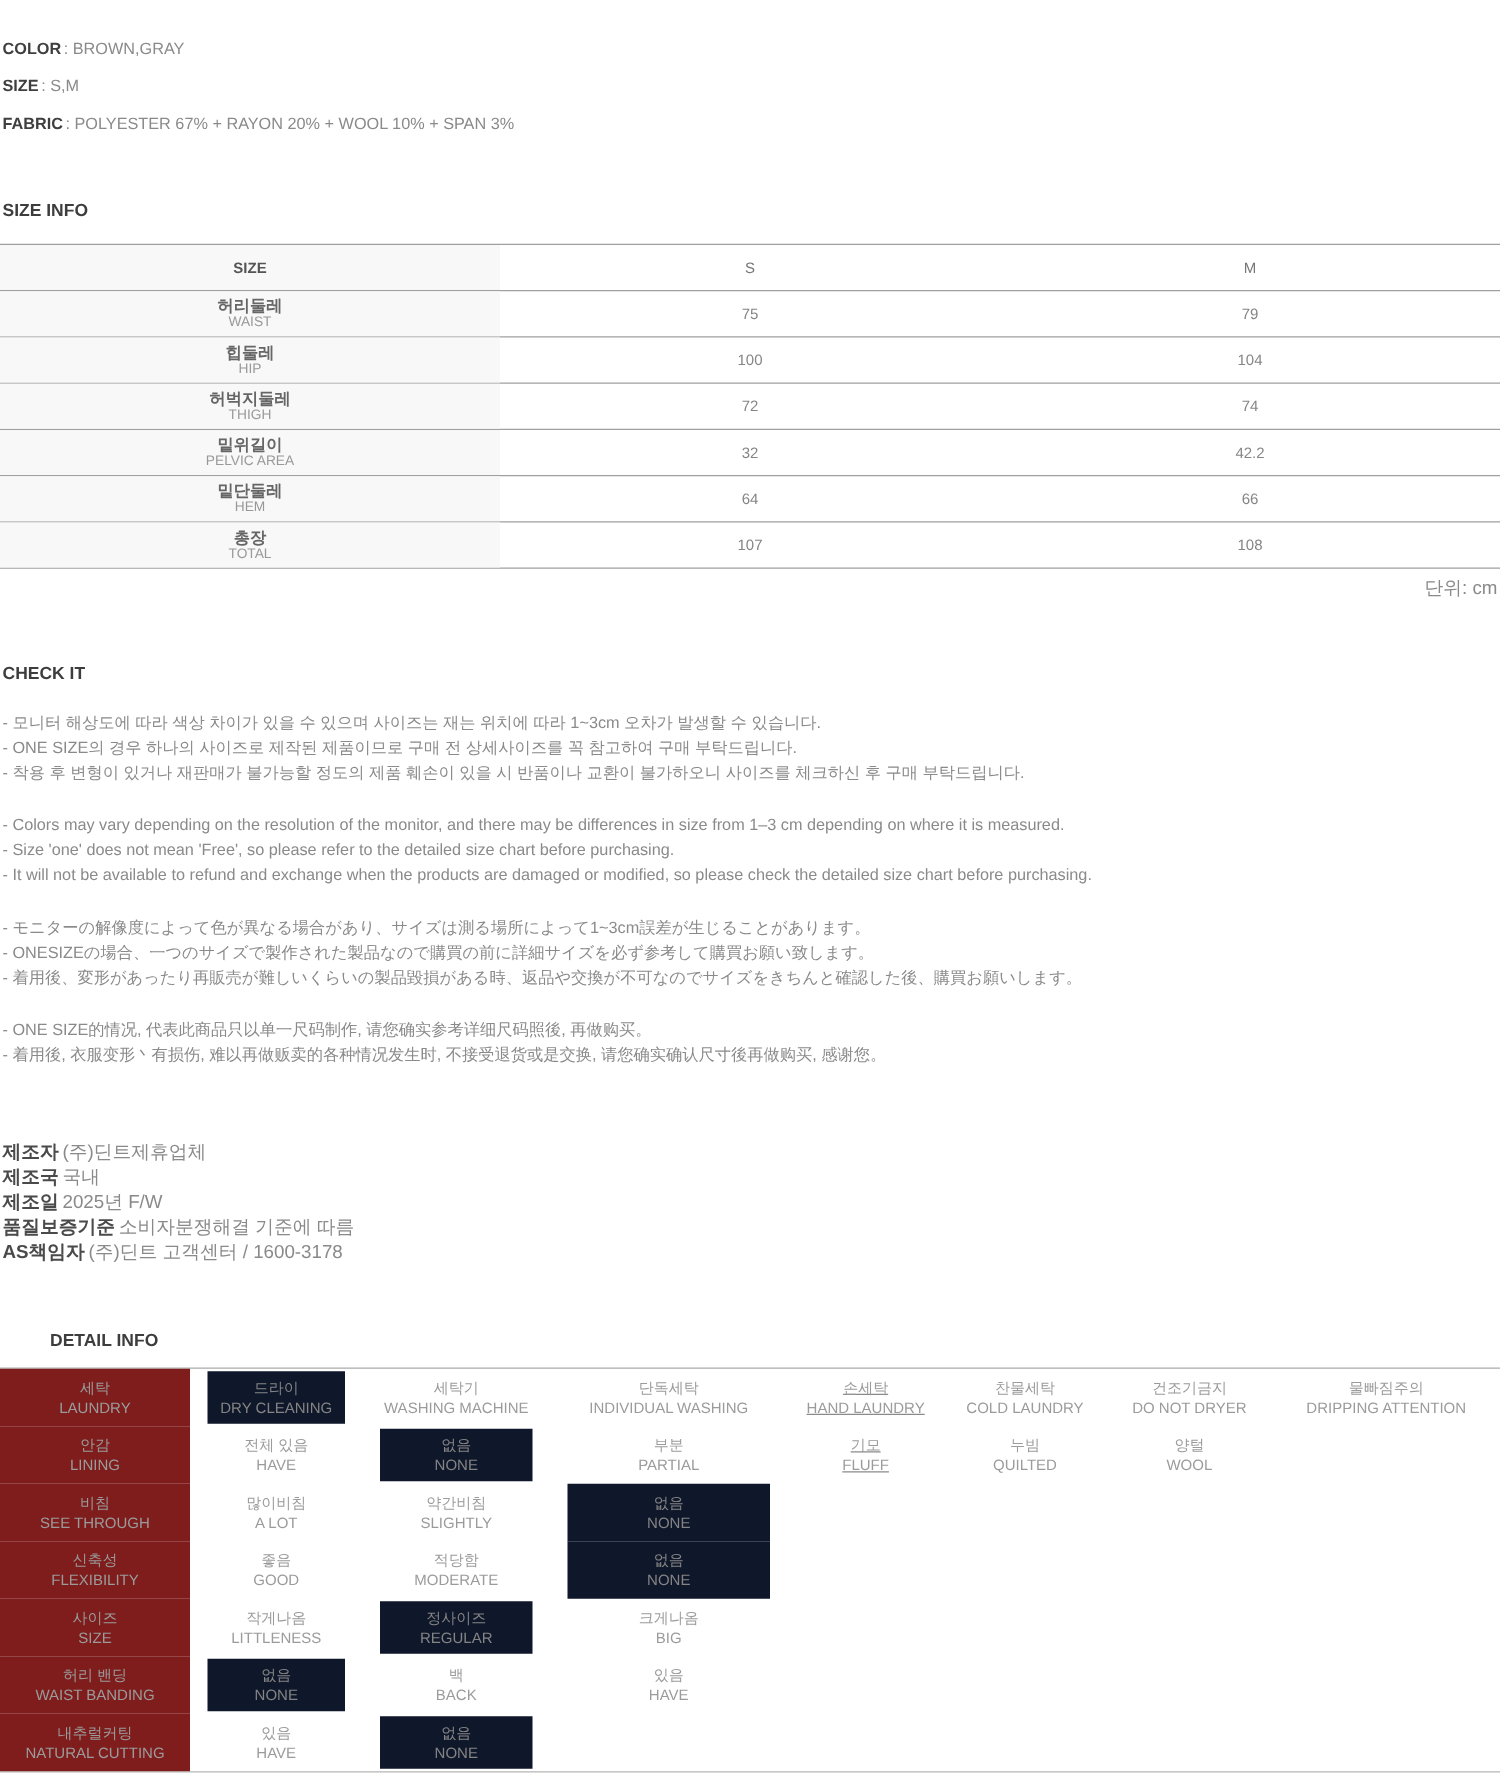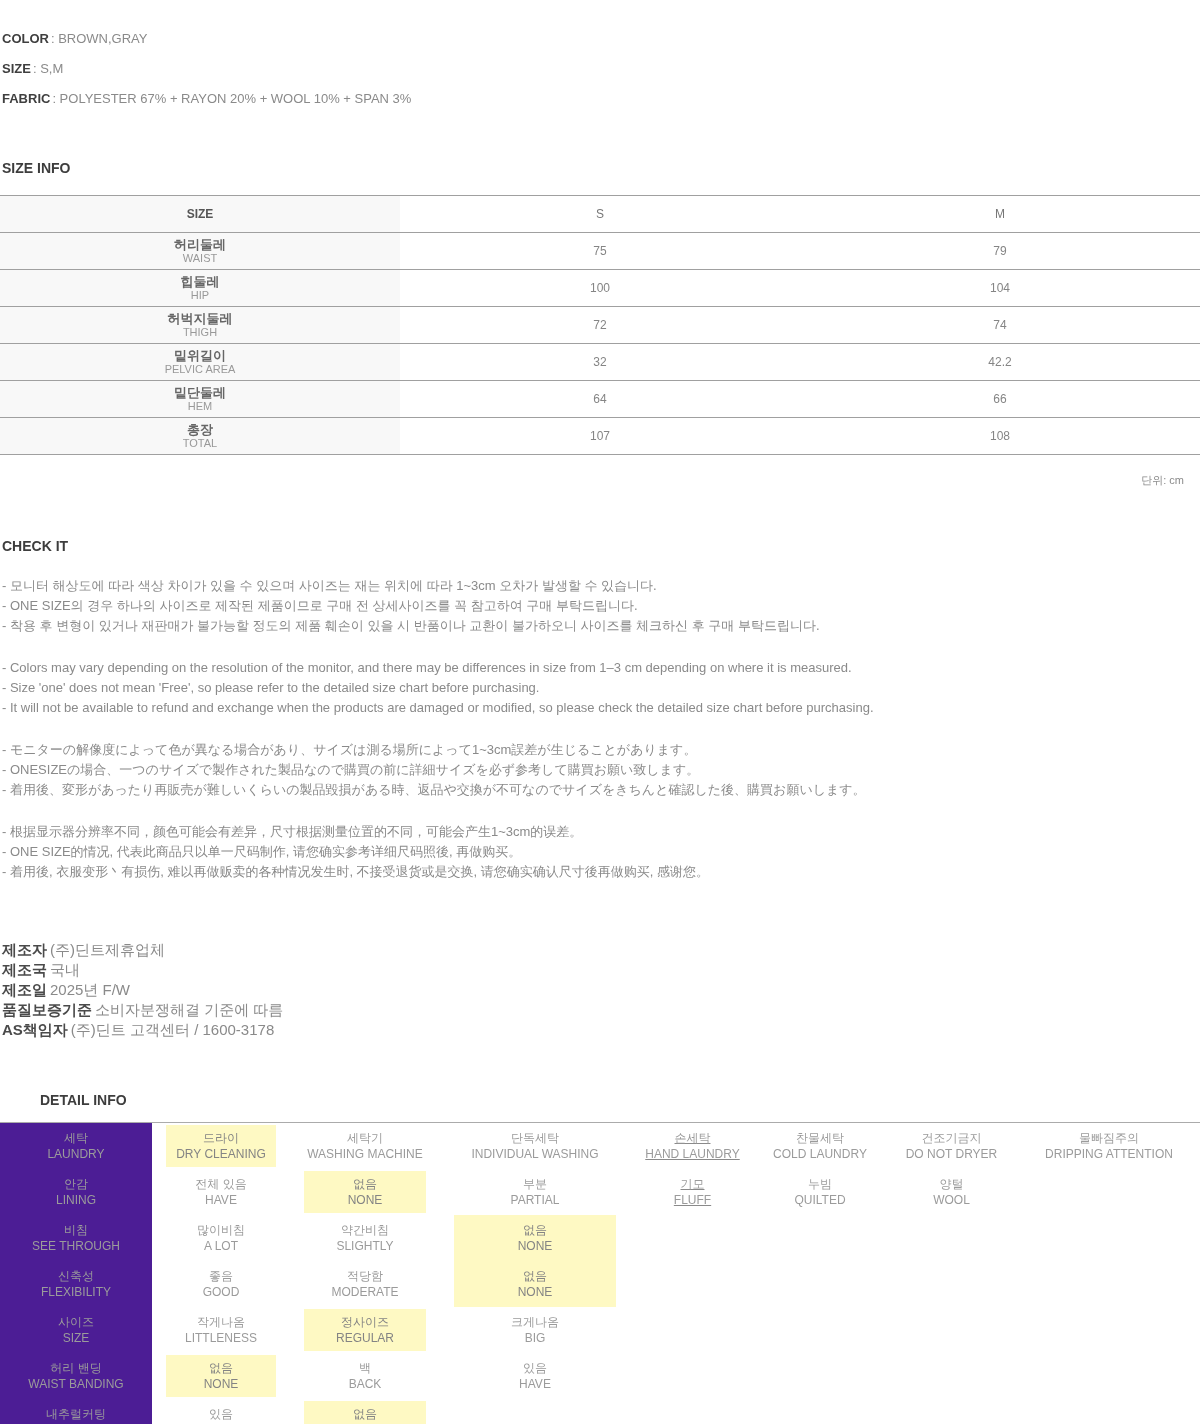--- a/index.html
+++ b/index.html
@@ -25,42 +25,42 @@
 
   
   .size-table { margin-top: 19px; border-top: 1px solid #a0a0a0; }
   .st-row { display: flex; height: 37px; border-bottom: 1px solid #a0a0a0; }
   .st-label { width: 400px; background:#f8f8f8; display:flex; flex-direction:column; align-items:center; justify-content:center; }
   .st-kr { font-size: 13px; font-weight: bold; color:#666; line-height: 14px; }
   .st-en { font-size: 11px; color:#999; line-height: 13px; }
   .st-size { font-size: 12px; font-weight: bold; color:#555; }
   .st-val { width: 400px; display:flex; align-items:center; justify-content:center; font-size:12px; color:#858585; }
   .st-col { font-size: 12px; color:#777; }
-  .unit-note { margin-top: 18px; text-align: right; font-size: 11px; color:#8a8a8a; padding-right: 16px; }
+  .unit-note { margin-top: 6px; text-align: right; font-size: 15px; color:#8a8a8a; padding-right: 2px; }
 
   
   .check-para { margin-top: 22px; }
   .check-line { font-size: 13px; line-height: 20px; color:#8a8a8a; }
 
   
   .manu { margin-top: 58px; }
   .manu-line { font-size: 15px; line-height: 20px; color:#8a8a8a; }
   .manu-line b { color:#4a4a4a; font-weight: bold; }
   .manu-line span { margin-left: 3px; }
 
   
   .detail-table { margin-top: 14px; border-top: 1px solid #ababab; border-bottom: 1px solid #b5b5b5; }
   .dt-row { display: flex; height: 46px; }
-  .dt-label { width: 152px; background:#4c1d95; display:flex; flex-direction:column; align-items:center; justify-content:center; }
+  .dt-label { width: 152px; background:#7f1d1d; display:flex; flex-direction:column; align-items:center; justify-content:center; }
   .dt-cell { display:flex; align-items:center; justify-content:center; }
   .c2 { width:138px; } .c3 { width:150px; } .c4 { width:190px; }
   .c5 { width:125px;text-decoration:underline; } .c6 { width:130px; } .c7 { width:133px; } .c8 { width:182px; }
   .dt-opt { width: calc(100% - 28px); height: 42px; display:flex; flex-direction:column; align-items:center; justify-content:center; }
   .dt-kr, .dt-en { font-size: 12px; color:#9b9b9b; line-height: 16px; white-space: nowrap; }
-  .hl { background:#fef9c3; }
+  .hl { background:#0f172a; }
   .hl .dt-kr, .hl .dt-en { color:#848484; }
   .hl-merge { height: 46px; }
 </style>
 </head>
 <body>
 
 <div class="top-info pad">
   <div class="info-line">
     <b>COLOR</b><span>: BROWN,GRAY</span>
   </div>
@@ -149,21 +149,20 @@
   <div class="check-line">- Colors may vary depending on the resolution of the monitor, and there may be differences in size from 1–3 cm depending on where it is measured.</div>
   <div class="check-line">- Size 'one' does not mean 'Free', so please refer to the detailed size chart before purchasing.</div>
   <div class="check-line">- It will not be available to refund and exchange when the products are damaged or modified, so please check the detailed size chart before purchasing.</div>
 </div>
 <div class="check-para pad">
   <div class="check-line">- モニターの解像度によって色が異なる場合があり、サイズは測る場所によって1~3cm誤差が生じることがあります。</div>
   <div class="check-line">- ONESIZEの場合、一つのサイズで製作された製品なので購買の前に詳細サイズを必ず参考して購買お願い致します。</div>
   <div class="check-line">- 着用後、変形があったり再販売が難しいくらいの製品毀損がある時、返品や交換が不可なのでサイズをきちんと確認した後、購買お願いします。</div>
 </div>
 <div class="check-para pad">
-  <div class="check-line">- 根据显示器分辨率不同，颜色可能会有差异，尺寸根据测量位置的不同，可能会产生1~3cm的误差。</div>
   <div class="check-line">- ONE SIZE的情况, 代表此商品只以单一尺码制作, 请您确实参考详细尺码照後, 再做购买。</div>
   <div class="check-line">- 着用後, 衣服变形丶有损伤, 难以再做贩卖的各种情况发生时, 不接受退货或是交换, 请您确实确认尺寸後再做购买, 感谢您。</div>
 </div>
 
 <div class="manu pad">
   <div class="manu-line">
     <b>제조자</b><span>(주)딘트제휴업체</span>
   </div>
   <div class="manu-line">
     <b>제조국</b><span>국내</span>

